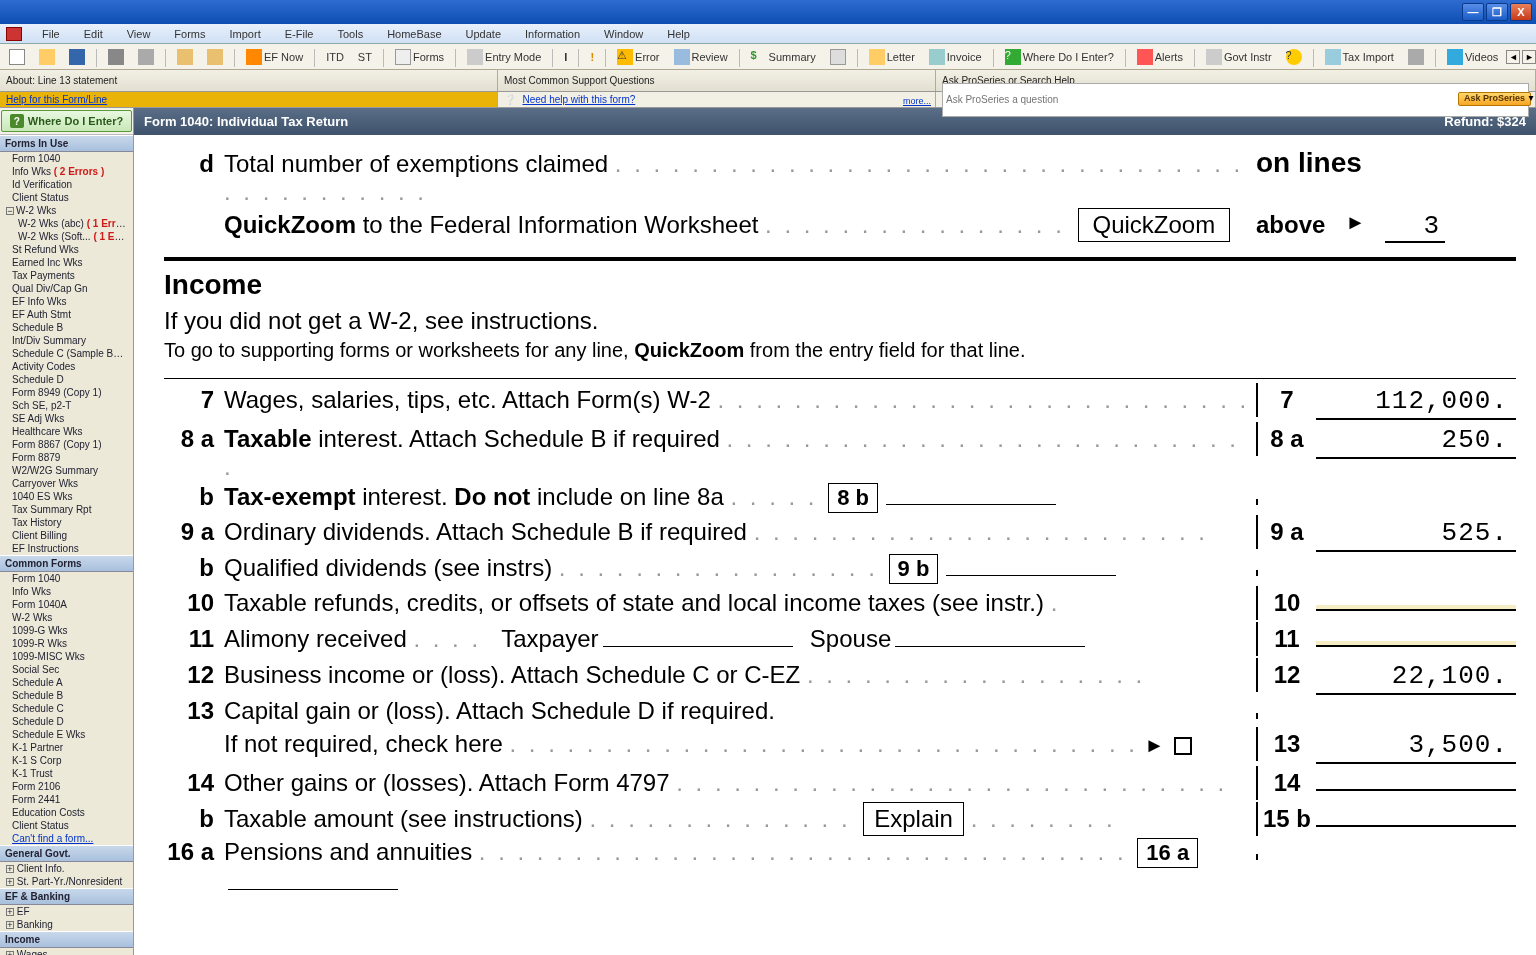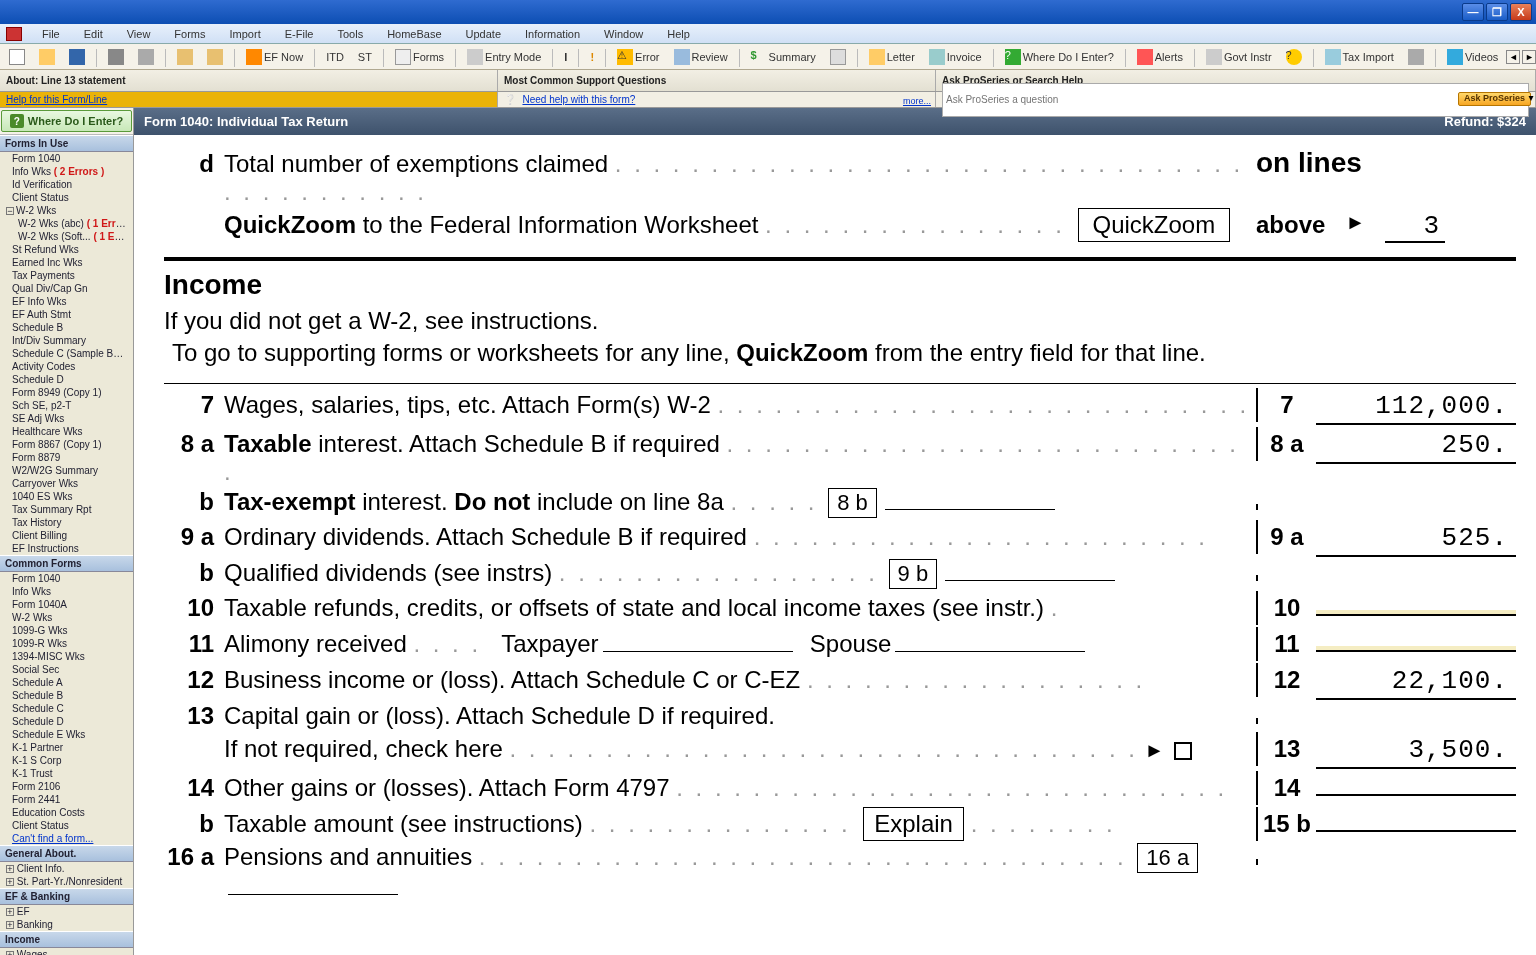--- a/index.html
+++ b/index.html
@@ -9,21 +9,21 @@
 .winbtn.close{background:linear-gradient(#e8815a,#c73a1a)}
 .menubar{height:20px;background:linear-gradient(#e8f0fb,#d0e0f5);display:flex;align-items:center;padding:0 6px;gap:10px;border-bottom:1px solid #8aa}
 .menubar span{padding:2px 7px;color:#333}
 .toolbar{height:26px;background:#f5f2e9;border-bottom:1px solid #b0a890;display:flex;align-items:center;padding:0 4px;gap:3px;justify-content:space-between}
 .toolbar .tleft{display:flex;align-items:flex-end;gap:4px;flex-wrap:nowrap}
 .tbtn{height:20px;padding:1px 4px;display:flex;align-items:center;gap:2px;border:1px solid transparent;font-size:11px;color:#333;white-space:nowrap}
 .ticon{width:16px;height:16px;display:inline-block}
 .sep{width:1px;height:18px;background:#bbb;margin:0 2px}
 .triband{height:22px;display:flex;border-bottom:1px solid #999}
 .tri{flex:1;background:linear-gradient(#f2efe4,#e3e0d2);border-right:1px solid #aaa;padding:2px 6px;display:flex;flex-direction:column;justify-content:center;font-size:10px;color:#333;position:relative}
-.tri .hdr{font-weight:bold;color:#222}
+.tri .hdr{font-weight:normal;color:#222}
 .tri:first-child{flex:0 0 498px}
 .tri:nth-child(2){flex:0 0 438px}
 .tri:last-child{flex:1}
 .trisub{height:16px;display:flex;border-bottom:1px solid #999}
 .trisub .c{border-right:1px solid #aaa;padding:1px 6px;font-size:10px;display:flex;align-items:center;gap:6px}
 .trisub .c1{flex:0 0 498px;background:#eab308}
 .trisub .c2{flex:0 0 438px;background:#f2efe4}
 .trisub .c3{flex:1;background:#f2efe4;position:relative}
 .link{color:#0033cc;text-decoration:underline}
 .askbtn{position:absolute;right:4px;top:0;height:14px;padding:0 5px;background:linear-gradient(#ffd86b,#f7a623);border:1px solid #b67500;font-size:9px;color:#543300;font-weight:bold;border-radius:2px}
@@ -46,21 +46,21 @@
 .frow{display:flex;align-items:baseline;font-size:24px;margin:2px 0;position:relative}
 .fnum{width:60px;text-align:right;padding-right:10px;font-size:24px}
 .fnum.bold{font-weight:bold}
 .fdesc{flex:1;font-size:24px;position:relative}
 .dots{color:#999;letter-spacing:3px}
 .rcol{display:flex;align-items:baseline}
 .rnum{width:60px;text-align:center;font-size:24px;font-weight:bold;border-left:2px solid #000;padding:3px 0}
 .rval{width:200px;border-bottom:2px solid #000;text-align:right;padding:2px 8px;font-family:'Courier New',monospace;font-size:26px;letter-spacing:1px}
 .rval.hl{background:#f5edc3}
 .inlinebox{display:inline-block;min-width:60px;border-bottom:1px solid #000;margin:0 4px}
-.inlinelbl{display:inline-block;border:1px solid #000;padding:1px 8px;font-weight:normal;font-size:22px;margin:0 4px}
+.inlinelbl{display:inline-block;border:1px solid #000;padding:1px 8px;font-weight:bold;font-size:22px;margin:0 4px}
 .hl{background:#f5edc3}
 .qzb{display:inline-block;border:1px solid #000;padding:2px 14px;font-size:24px;background:#fff;margin-left:6px}
 .thick{border-top:4px solid #000;margin:14px 0 8px}
 .arrow{font-size:20px}
 .chk{width:18px;height:18px;border:2px solid #000;display:inline-block;vertical-align:middle;margin-left:10px}
 .navarrows{display:flex;gap:2px}
 .navarrows span{width:14px;height:14px;border:1px solid #888;display:flex;align-items:center;justify-content:center;font-size:9px;background:#f5f2e9}
 </style>
 </head>
 <body>
@@ -272,37 +272,37 @@
         <div class="sbitem">EF Instructions</div>
       </div>
     <div class="sbsec"><span>Common Forms</span></div>
     <div class="sblist" id="sb-common">
         <div class="sbitem">Form 1040</div>
         <div class="sbitem">Info Wks</div>
         <div class="sbitem">Form 1040A</div>
         <div class="sbitem">W-2 Wks</div>
         <div class="sbitem">1099-G Wks</div>
         <div class="sbitem">1099-R Wks</div>
-        <div class="sbitem">1394-MISC Wks</div>
+        <div class="sbitem">1099-MISC Wks</div>
         <div class="sbitem">Social Sec</div>
         <div class="sbitem">Schedule A</div>
         <div class="sbitem">Schedule B</div>
         <div class="sbitem">Schedule C</div>
         <div class="sbitem">Schedule D</div>
         <div class="sbitem">Schedule E Wks</div>
         <div class="sbitem">K-1 Partner</div>
         <div class="sbitem">K-1 S Corp</div>
         <div class="sbitem">K-1 Trust</div>
         <div class="sbitem">Form 2106</div>
         <div class="sbitem">Form 2441</div>
         <div class="sbitem">Education Costs</div>
         <div class="sbitem">Client Status</div>
       </div>
     <div class="sbitem cant">Can't find a form...</div>
-    <div class="sbsec"><span>General About.</span></div>
+    <div class="sbsec"><span>General Govt.</span></div>
     <div class="sblist" id="sb-gen">
         <div class="sbplus"><span style="border:1px solid #777;width:8px;height:8px;display:inline-block;text-align:center;line-height:7px;font-size:9px">+</span> Client Info.</div>
         <div class="sbplus"><span style="border:1px solid #777;width:8px;height:8px;display:inline-block;text-align:center;line-height:7px;font-size:9px">+</span> St. Part-Yr./Nonresident</div>
       </div>
     <div class="sbsec"><span>EF &amp; Banking</span></div>
     <div class="sblist" id="sb-efb">
         <div class="sbplus"><span style="border:1px solid #777;width:8px;height:8px;display:inline-block;text-align:center;line-height:7px;font-size:9px">+</span> EF</div>
         <div class="sbplus"><span style="border:1px solid #777;width:8px;height:8px;display:inline-block;text-align:center;line-height:7px;font-size:9px">+</span> Banking</div>
       </div>
     <div class="sbsec"><span>Income</span></div>
@@ -330,21 +330,21 @@
             <b>above</b>
             <span class="arrow">►</span>
             <span style="border-bottom:2px solid #000;width:60px;text-align:right;font-family:'Courier New';font-size:26px;padding-right:6px">3</span>
           </div>
       </div>
 
       <div class="thick"></div>
 
       <div style="font-size:28px;font-weight:bold;margin:6px 0">Income</div>
       <div style="font-size:24px;margin:4px 0">If you did not get a W-2, see instructions.</div>
-      <div style="font-size:24px;margin:4px 8px 16px"><span>To go to supporting forms or worksheets for any line, </span><b>QuickZoom</b><span> from the entry field for that line.</span></div>
+      <div style="font-size:20px;margin:4px 0 16px"><span>To go to supporting forms or worksheets for any line, </span><b>QuickZoom</b><span> from the entry field for that line.</span></div>
 
       <div style="border-top:1px solid #000;margin-bottom:4px"></div>
 
       <div class="frow">
         <div class="fnum bold">7</div>
         <div class="fdesc"><span>Wages, salaries, tips, etc. Attach Form(s) W-2</span> <span class="dots">. . . . . . . . . . . . . . . . . . . . . . . . . . . .</span></div>
         <div class="rcol">
             <div class="rnum">7</div>
             <div class="rval">112,000.</div>
           </div>

